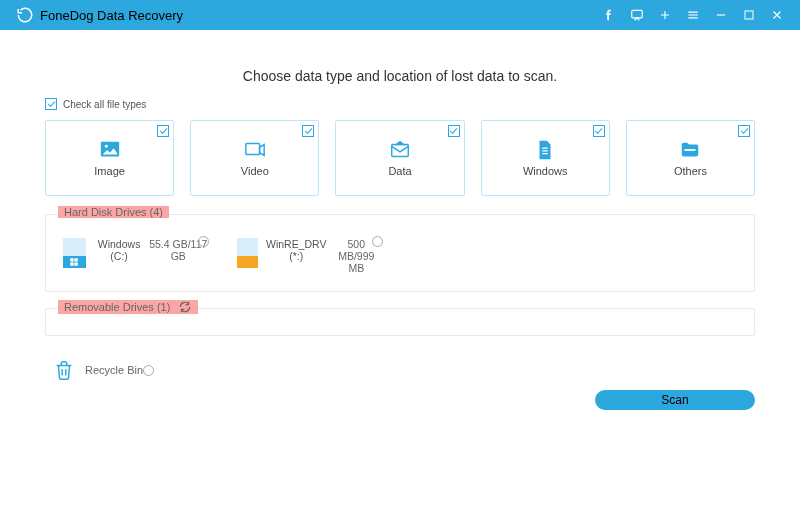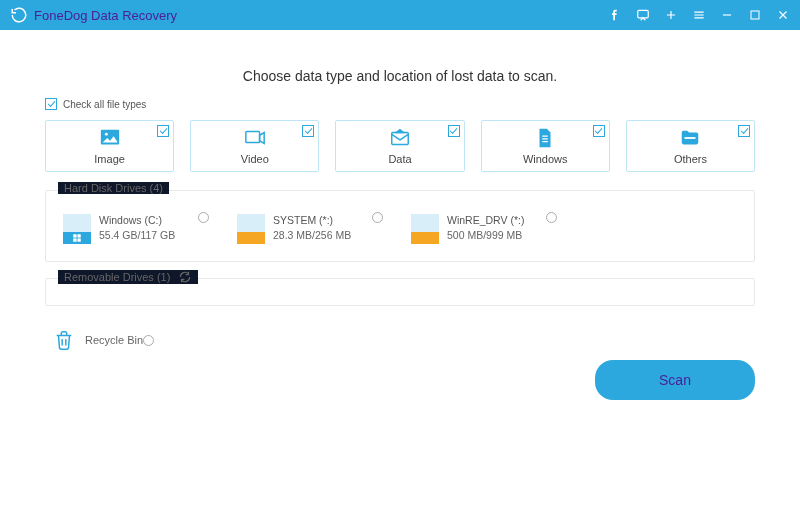--- a/index.html
+++ b/index.html
@@ -1,54 +1,54 @@
 <!DOCTYPE html>
 <html><head>
 <meta charset="utf-8">
 <style>
   * { box-sizing: border-box; margin: 0; padding: 0; }
   body { font-family: -apple-system, "Segoe UI", Arial, sans-serif; background: #fff; width: 800px; height: 523px; overflow: hidden; font-size: 12px; color: #333; }
-  .titlebar { background: #2ca8df; height: 30px; display: flex; align-items: center; padding: 0 10px; color: #4c1d95; }
+  .titlebar { background: #2ca8df; height: 30px; display: flex; align-items: center; padding: 0 16px; color: #000000; }
   .titlebar .logo { display: flex; align-items: center; gap: 6px; font-size: 13px; }
   .titlebar .logo svg { width: 18px; height: 18px; }
   .titlebar .window-controls { margin-left: auto; display: flex; gap: 14px; align-items: center; }
   .titlebar .window-controls .ctl { width: 14px; height: 14px; display:flex; align-items:center; justify-content:center; cursor:pointer; }
   .content { padding: 24px 45px 10px 45px; }
   .heading { text-align: center; font-size: 14px; color: #333; padding: 14px 0 14px; }
   .checkall { display: flex; align-items: center; gap: 6px; margin-bottom: 10px; font-size: 10px; color:#555; }
   .chk { width: 12px; height: 12px; border: 1px solid #2ca8df; display: inline-flex; align-items:center; justify-content:center; position:relative; }
   .chk.checked::after { content:""; width:6px; height:3px; border-left:1.5px solid #2ca8df; border-bottom:1.5px solid #2ca8df; transform: rotate(-48deg); position:absolute; top:2px; }
   .types { display: flex; gap: 16px; margin-bottom: 18px; }
-  .type-card { flex:1; border: 1px solid #bfe6f7; border-radius: 2px; height: 52px; position: relative; display:flex; flex-direction:column; align-items:center; justify-content:center; gap:4px; cursor:pointer; }
+  .type-card { flex:1; border: 1px solid #bfe6f7; border-radius: 2px; height: 76px; position: relative; display:flex; flex-direction:column; align-items:center; justify-content:center; gap:4px; cursor:pointer; }
   .type-card .mini-chk { position:absolute; top:4px; right:4px; }
   .type-card .icon { height: 22px; display:flex; align-items:center; }
   .type-card .label { font-size: 11px; color:#444; }
   .group { border: 1px solid #e8e8e8; border-radius: 2px; position: relative; margin-bottom: 16px; padding: 16px 10px 10px 10px; }
-  .group-label { position:absolute; top:-9px; left:12px; background:#0f172a; padding:0 6px; font-size:11px; color:#666; display:flex; align-items:center; gap:8px;text-align:center; }
+  .group-label { position:absolute; top:-9px; left:12px; background:#fca5a5; padding:0 6px; font-size:11px; color:#666; display:flex; align-items:center; gap:8px;text-align:center; }
   .refresh { width:14px; height:14px; cursor:pointer; display:inline-flex; }
   .drives { display:flex; gap: 14px; }
   .drive { width: 160px; border: 1px solid transparent; border-radius: 2px; padding: 6px 6px; position:relative; display:flex; gap:8px; align-items:flex-start; }
   .drive.selected { border-color:#bfe6f7; }
   .drive .radio { position:absolute; top:4px; right:6px; width:11px; height:11px; border:1px solid #aaa; border-radius:50%; }
   .drive .radio.sel { border-color:#2ca8df; }
   .drive .radio.sel::after{ content:""; width:5px; height:5px; background:#2ca8df; border-radius:50%; position:absolute; top:2px; left:2px; }
   .drive-icon { width:28px; height:30px; display:flex; flex-direction:column; }
   .drive-icon .top { flex:1; background:#d8eef9; }
   .drive-icon .bot { height:12px; display:flex; align-items:center; justify-content:center; }
   .drive-icon.win .bot { background:#2ca8df; }
   .drive-icon.data .bot { background:#2ca8df; }
   .drive-icon.sys .bot { background:#f5a623; }
   .drive-icon.winre .bot { background:#f5a623; }
   .usb-icon { width:28px; height:30px; background:#2ca8df; border-radius:2px; position:relative; display:flex; align-items:center; justify-content:center; }
-  .drive .info { display:flex; flex-direction:column; gap:3px; font-size: 10.5px; color:#666; line-height:1.15; }
+  .drive .info { display:flex; gap:3px; font-size: 10.5px; color:#666; line-height:1.15;text-align:center; }
   .drive .info .name { color:#555; }
   .recycle-area { display:flex; align-items:center; padding: 6px 0 2px 8px; }
   .recycle { display:flex; align-items:center; gap:10px; }
   .scan-row { display:flex; justify-content:flex-end; margin-top: 6px; padding-right: 0px; }
-  .scan-btn { background:#2ca8df; color:#4c1d95; width:160px; height:40px; border:none; border-radius:18px; font-size:14px; cursor:pointer; }
+  .scan-btn { background:#2ca8df; color:#000000; width:160px; height:20px; border:none; border-radius:18px; font-size:12px; cursor:pointer; }
   svg { display:block; }
 </style>
 </head>
 <body>
 
 <div class="titlebar">
   <div class="logo">
     <svg viewBox="0 0 24 24" fill="none" stroke="#fff" stroke-width="2">
         <path d="M3 12a9 9 0 1 0 3-6.7"></path>
         <path d="M3 4v5h5"></path>
@@ -176,31 +176,20 @@
               </svg>
             </div>
           </div>
           <div class="info">
             <span class="name">Windows (C:)</span>
             <span>55.4 GB/117 GB</span>
           </div>
         </div>
         <div class="drive">
           <span class="radio"></span>
-          <div class="drive-icon sys">
-            <div class="top"></div>
-            <div class="bot"></div>
-          </div>
-          <div class="info">
-            <span class="name">SYSTEM (*:)</span>
-            <span>28.3 MB/256 MB</span>
-          </div>
-        </div>
-        <div class="drive">
-          <span class="radio"></span>
           <div class="drive-icon winre">
             <div class="top"></div>
             <div class="bot"></div>
           </div>
           <div class="info">
             <span class="name">WinRE_DRV (*:)</span>
             <span>500 MB/999 MB</span>
           </div>
         </div>
       </div>

